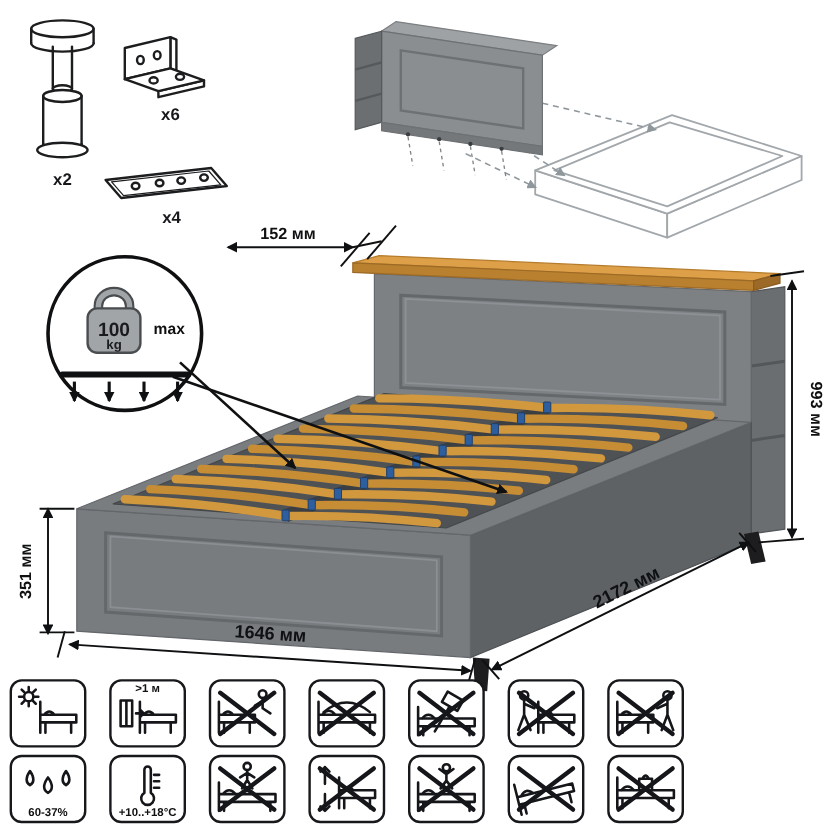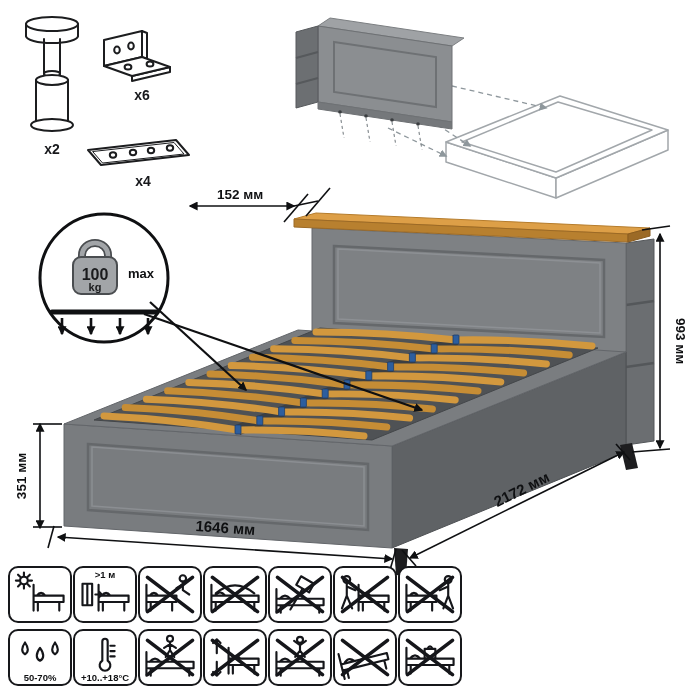--- a/index.html
+++ b/index.html
@@ -13,21 +13,21 @@
   .load-num{font:700 16px "Liberation Sans",sans-serif;fill:#1a1b1d}
   .load-kg{font:700 11px "Liberation Sans",sans-serif;fill:#1a1b1d}
   .load-max{font:700 13px "Liberation Sans",sans-serif;fill:#0f1012}
   .dimln line{stroke:#0f1012;stroke-width:1.6}
   .hw{stroke:#1c1d1f;stroke-width:2;fill:#fff;stroke-linejoin:round;stroke-linecap:round}
   .slat{fill:none;stroke:#d2983e;stroke-width:7;stroke-linecap:round}
   .slat.alt{stroke:#c68d35}
   .clip{fill:#2d5e9e;stroke:#1d3e6b;stroke-width:.8}
   
   .care-grid{position:absolute;left:8px;top:566px;display:flex;flex-direction:column;gap:6px}
-  .care-row{display:flex;gap:1px}
+  .care-row{display:flex;gap:19px}
   .tile{position:relative;width:64px;height:57px;border:2.5px solid #17181b;border-radius:10px;
         background:#fff;box-sizing:border-box}
   .tile svg{width:100%;height:100%;display:block}
   .g2{stroke:#15161a;stroke-width:2;fill:none;stroke-linecap:round;stroke-linejoin:round}
   .gx{stroke:#15161a;stroke-width:3.4;fill:none;stroke-linecap:round}
   .lbl{position:absolute;left:0;right:0;text-align:center;font-size:9.5px;font-weight:700;color:#0f1012}
   .lbl.top{top:1px}
   .lbl.bottom{bottom:1px}
 </style>
 </head>
@@ -318,21 +318,21 @@
           </svg>
         </div>
       </div>
       <div class="care-row">
         <div class="tile">
           <svg viewBox="0 0 56 46">
             <g class="g2">
               <path d="M14 9 C17.5 14 17.5 18 14 20 C10.5 18 10.5 14 14 9 Z M28 14 C32 19.5 32 24 28 26 C24 24 24 19.5 28 14 Z M42 9 C45.5 14 45.5 18 42 20 C38.5 18 38.5 14 42 9 Z"></path>
             </g>
           </svg>
-          <div class="lbl bottom">50-70%</div>
+          <div class="lbl bottom">60-37%</div>
         </div>
         <div class="tile">
           <svg viewBox="0 0 56 46">
             <g class="g2">
               <path d="M25.5 8 V26 M30.5 8 V26 M25.5 8 A2.5 2.5 0 0 1 30.5 8 M25.5 26 A5 5 0 1 0 30.5 26 M33 12 h4 M33 17 h4 M33 22 h4"></path>
             </g>
           </svg>
           <div class="lbl bottom">+10..+18°C</div>
         </div>
         <div class="tile">

